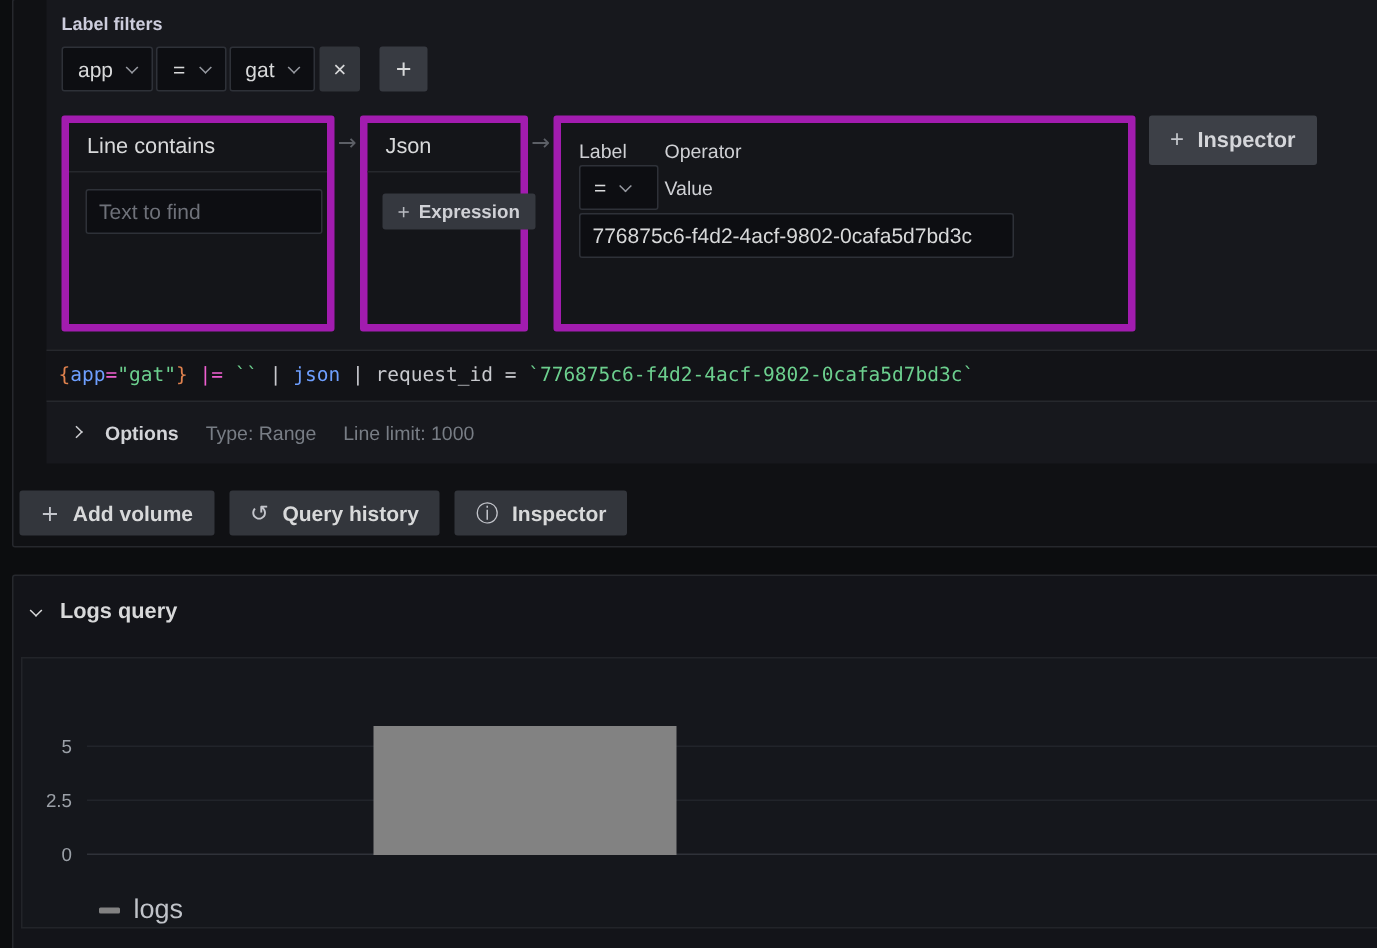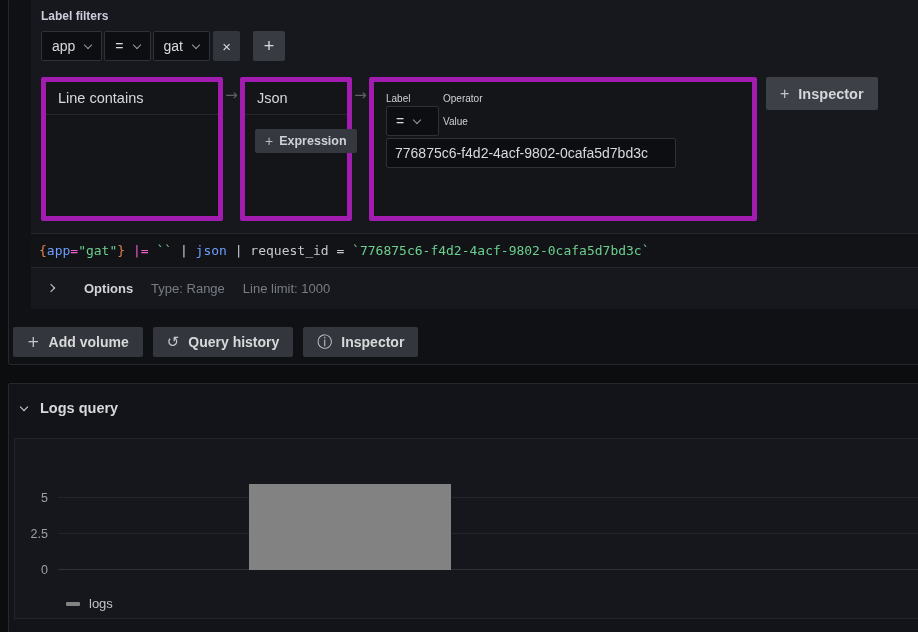--- a/index.html
+++ b/index.html
@@ -54,21 +54,21 @@
   .op-arrow{
     width:17px; text-align:center; color:#5c5f66; font-size:15px; margin-top:9px;
     font-family:"DejaVu Sans", sans-serif; flex:none;
   }
   .card-line-contains{ width:182px; }
   .card-line-contains .bd{ padding:11px 11px; }
   .card-json{ width:112px; }
   .card-json .bd{ padding:14px 10px; }
   .card-lfe{ width:388px; }
   .card-lfe .bd{ padding:11px 12px 7px; display:grid; grid-template-columns:57px auto; row-gap:2px; }
-  .field-label{ font-size:10px; color:#cfd0d4; align-self:center; }
+  .field-label{ font-size:13px; color:#cfd0d4; align-self:center; }
   .input{
     background:#0d0e12; border:1px solid #2e3138; border-radius:2px; height:30px;
     color:#d8d9da; font-size:14px; padding:0 8px; font-family:inherit; outline:none;
   }
   .input::placeholder{ color:#6e7179; }
   .select-box{
     background:#0d0e12; border:1px solid #2e3138; border-radius:2px; height:30px;
     display:inline-flex; align-items:center; gap:10px; padding:0 9px;
     font-size:14px; color:#d8d9da; cursor:pointer;
   }
@@ -88,21 +88,21 @@
   .raw{
     margin-top:12px; height:35px; background:#121317;
     border-top:1px solid #26282d; border-bottom:1px solid #26282d;
     padding:9px 8px; font-family:"DejaVu Sans Mono", monospace; font-size:13px;
     color:#c8c9ce; white-space:pre; overflow:hidden;
   }
   .options-row{
     height:40px; display:flex; align-items:center; padding-left:17px; gap:12px;
     font-size:13px; cursor:pointer;
   }
-  .options-row .opt-title{ font-weight:700; color:#d3d4d8; margin-left:18px; margin-right:6px;}
+  .options-row .opt-title{ font-weight:700; color:#d3d4d8; margin-left:4px; margin-right:6px;}
   .options-row .opt-meta{ color:#787d85; margin-right:6px; }
   
   .toolbar{ display:flex; gap:10px; margin:18px 0 0 4px; }
   .btn{
     height:30px; background:#33363c; border:none; border-radius:2px;
     display:inline-flex; align-items:center; gap:9px; padding:0 14px;
     font-size:14px; font-weight:700; color:#d8d9da; cursor:pointer; font-family:inherit;
   }
   .btn .ic{ font-family:"DejaVu Sans", sans-serif; font-weight:400; font-size:15px; color:#c4c6cc; }
   
@@ -119,21 +119,21 @@
   .plot{ position:absolute; left:43px; right:0; top:23px; height:108px; }
   .y-axis{ position:absolute; left:0; top:23px; width:33px; height:108px; }
   .x-axis{ position:absolute; left:43px; right:0; top:139px; height:15px; }
   .gridline-h{ position:absolute; left:0; right:0; height:1px; background:rgba(201,209,226,0.07); }
   .gridline-h.zero{ background:rgba(201,209,226,0.15); }
   .bar{ position:absolute; bottom:0; }
   .y-tick{ position:absolute; right:0; transform:translateY(50%); font-size:12.5px; color:#9ba0a7; }
   .legend{ position:absolute; left:51px; top:157px; display:flex; align-items:center; }
   .legend-item{ display:inline-flex; align-items:center; gap:9px; cursor:pointer; }
   .legend-swatch{ width:14px; height:4px; border-radius:1px; display:inline-block; }
-  .legend-label{ font-size:13px; color:#c0c3c9; }
+  .legend-label{ font-size:18px; color:#c0c3c9; }
 </style>
 </head>
 <body>
 
 <div class="query-container">
   <div class="editor-area">
 
     <div class="builder">
       <div class="section-label">Label filters</div>
 
@@ -155,20 +155,23 @@
         </button>
         <button class="add-filter-btn">
           <span>+</span>
         </button>
       </div>
 
       <div class="cards-row">
 
         <div class="op-card card-line-contains">
           <div class="hd">Line contains</div>
+          <div class="bd">
+            <input class="input" style="width: 158px;" type="text" placeholder="Text to find">
+          </div>
         </div>
 
         <div class="op-arrow">→</div>
 
         <div class="op-card card-json">
           <div class="hd">Json</div>
           <div class="bd">
             <button class="small-btn">
               <span class="plus">+</span>
               <span>Expression</span>

